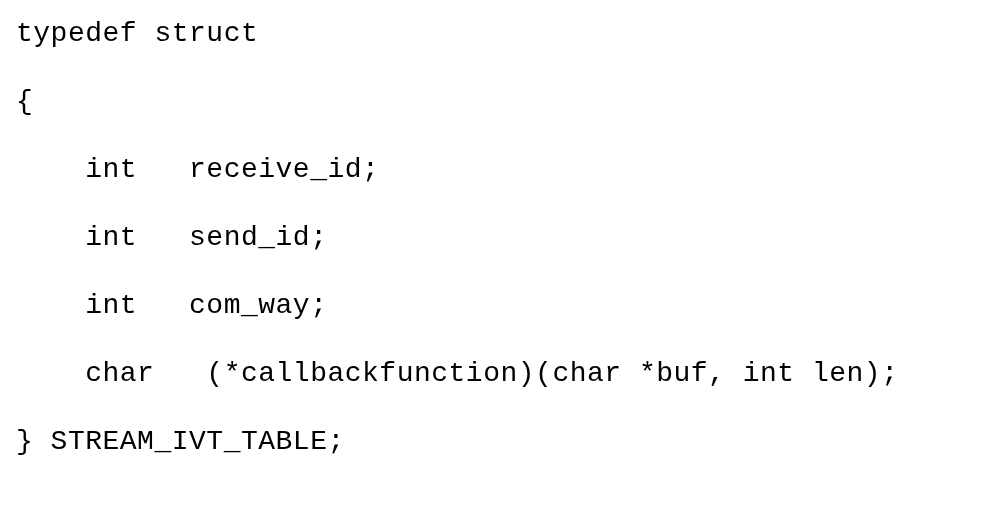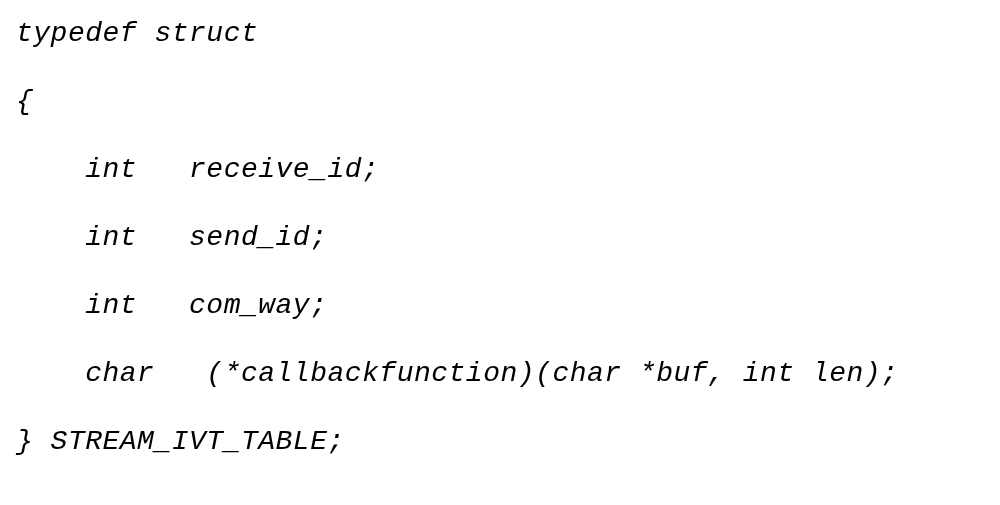--- a/index.html
+++ b/index.html
@@ -14,21 +14,20 @@
       font-family: 'Courier New', Courier, monospace;
       font-size: 28px;
       color: #000000;
       padding: 20px 16px;
       line-height: 1.0;
     }
     .code-line {
       white-space: pre;
       margin-bottom: 40px;
       letter-spacing: 0.5px;
-      font-style: italic;
     }
     .code-line:last-child {
       margin-bottom: 4px;
     }
   </style>
 </head>
 <body>
 
 <div class="code-line">typedef struct</div>
 <div class="code-line">{</div>

